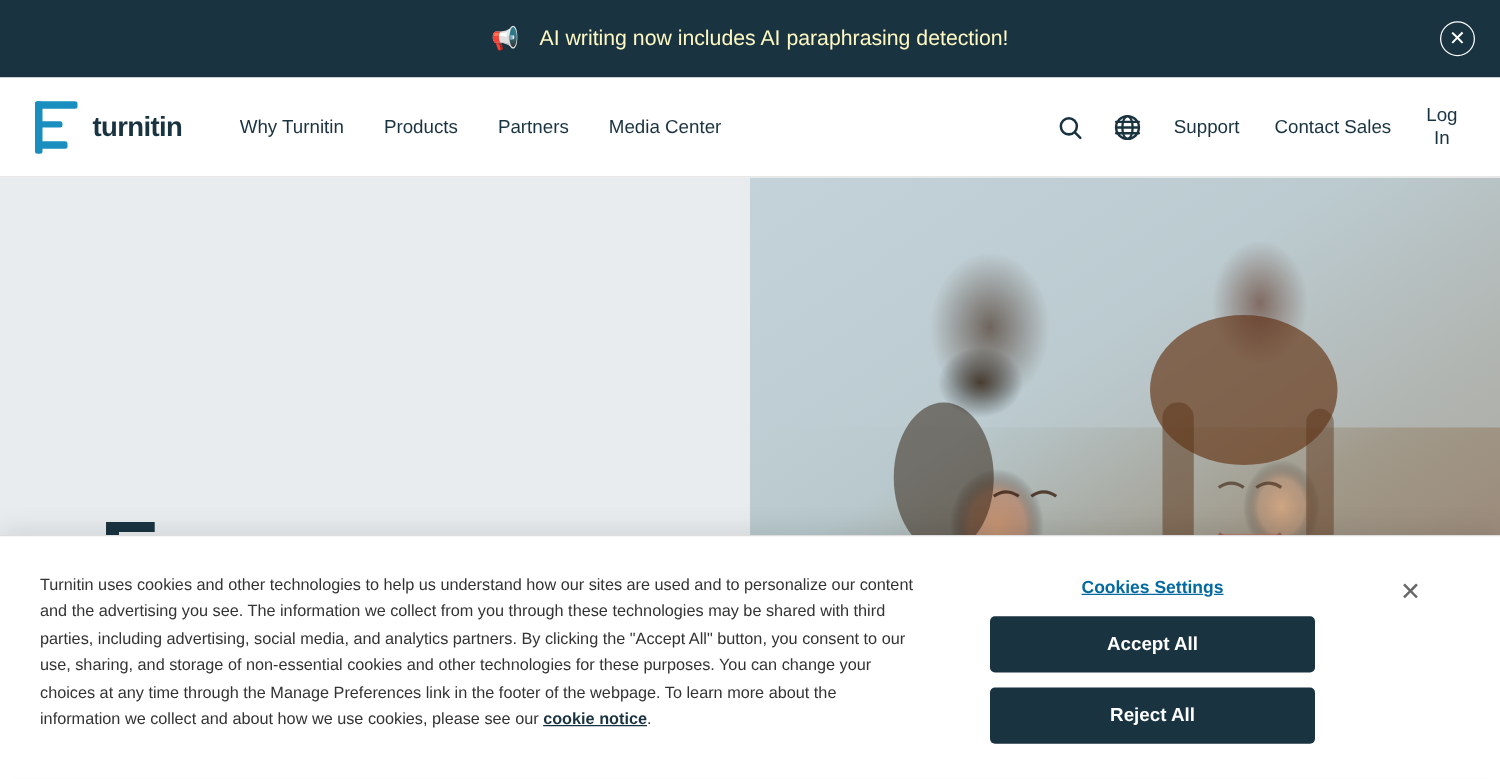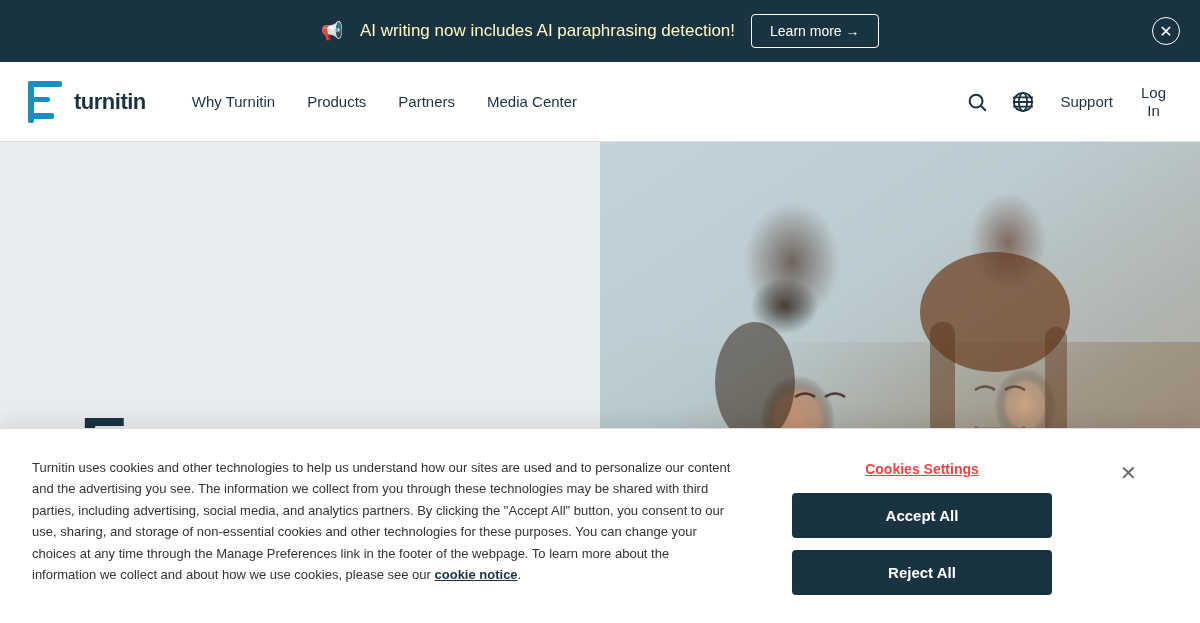--- a/index.html
+++ b/index.html
@@ -214,21 +214,21 @@
       display: flex;
       flex-direction: column;
       gap: 12px;
       min-width: 260px;
       align-items: center;
       padding-top: 4px;
     }
     .cookie-settings-link {
       font-size: 14px;
       font-weight: 700;
-      color: #ef4444;
+      color: #0369a1;
       text-decoration: underline;
       cursor: pointer;
       margin-bottom: 4px;
     }
     .cookie-btn {
       width: 260px;
       padding: 14px 20px;
       border: none;
       border-radius: 4px;
       background: #1a3340;
@@ -250,21 +250,20 @@
     
     .turnitin-logo-svg { width: 42px; height: 50px; }
   </style>
 </head>
 <body>
 
 <div id="announcement-bar">
   <div class="bar-content">
     <span class="megaphone-icon">📢</span>
     <span class="bar-text">AI writing now includes AI paraphrasing detection!</span>
-    <button class="learn-more-btn">Learn more →</button>
   </div>
   <button class="close-btn">✕</button>
 </div>
 
 <nav id="navbar">
   <a id="logo-area" href="#">
 
     <svg class="turnitin-logo-svg" viewBox="0 0 42 50" fill="none" xmlns="http://www.w3.org/2000/svg">
       <rect x="0" y="0" width="42" height="50" rx="4" fill="#fff"></rect>
       <path d="M8 10 L8 40 Q8 44 12 44 L22 44 Q34 44 34 32 Q34 24 26 22 Q32 20 32 12 Q32 6 22 6 L12 6 Q8 6 8 10Z" fill="none"></path>
@@ -297,20 +296,21 @@
     <button class="nav-icon-btn" title="Language selector">
       <svg width="22" height="22" viewBox="0 0 24 24" fill="none" stroke="#1a3340" stroke-width="2" stroke-linecap="round" stroke-linejoin="round">
         <circle cx="12" cy="12" r="10"></circle>
         <ellipse cx="12" cy="12" rx="4.5" ry="10"></ellipse>
         <line x1="2" y1="12" x2="22" y2="12"></line>
         <line x1="2" y1="7" x2="22" y2="7"></line>
         <line x1="2" y1="17" x2="22" y2="17"></line>
       </svg>
     </button>
     <a class="nav-text-link" href="#">Support</a>
+    <a class="nav-text-link" href="#">Contact Sales</a>
     <a class="nav-text-link log-in-link" href="#">
       <span>Log</span>
       <span>In</span>
     </a>
   </div>
 </nav>
 
 <section id="hero">
   <div id="hero-left">
     <h1 id="hero-text">Empower</h1>

